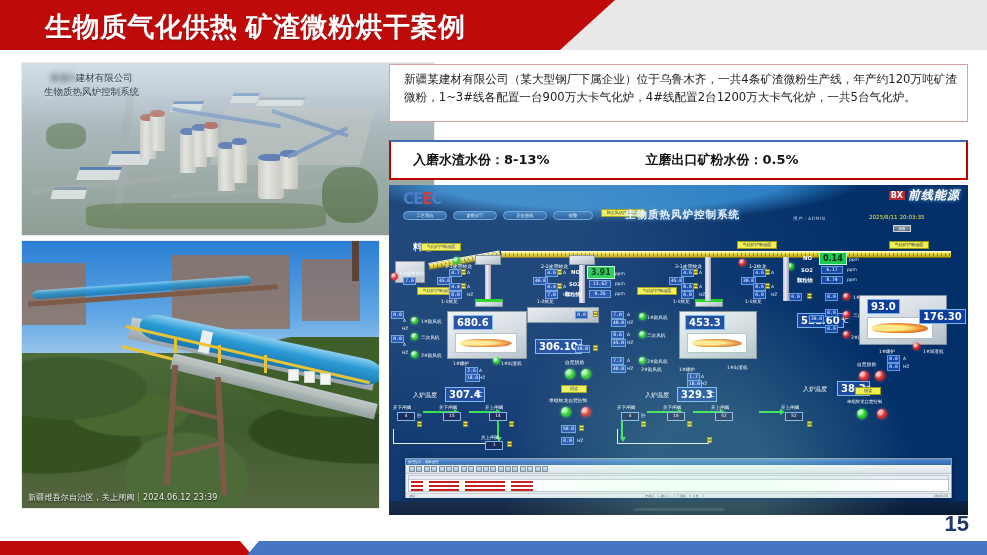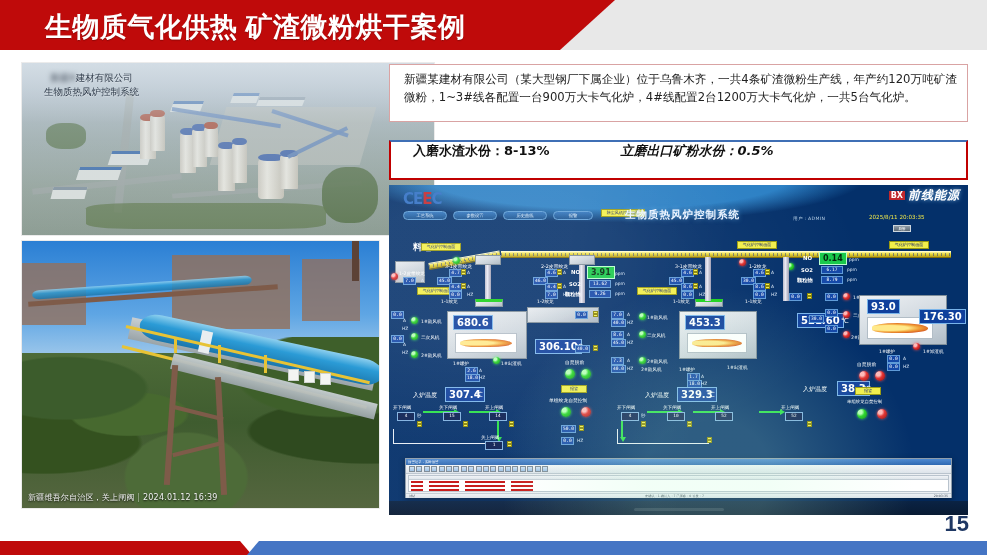--- a/index.html
+++ b/index.html
@@ -123,28 +123,28 @@
     background:#ffffff; border:1.5px solid #d9a3a3;
     padding:6px 10px 4px 14px;
   }
   #callout p {
     font-size:11.6px; line-height:1.52; color:#222;
     font-family:"DejaVu Sans", sans-serif; text-align:justify;
   }
   #stats {
     position:absolute; left:389px; top:140px; width:579px; height:40px;
     border:2.5px solid #c00000; border-top:2.5px solid #3f6fb5;
-    background:#ffffff; display:flex; align-items:flex-start;
+    background:#ffffff; display:flex; align-items:center;
   }
   #stats .cell {
     font-size:13px; font-weight:bold; color:#111;
     font-family:"DejaVu Sans", sans-serif; white-space:nowrap;
   }
   #stats .c1 { margin-left:22px; }
-  #stats .c2 { margin-left:71px;font-style:italic; }
+  #stats .c2 { margin-left:96px; }
 
   
   #scada {
     position:absolute; left:389px; top:185px; width:579px; height:330px;
     background:#04306a; overflow:hidden;
   }
   #scada-glow {
     position:absolute; inset:0; pointer-events:none; z-index:40;
     background:
       radial-gradient(ellipse at 55% 88%, rgba(195,255,215,.22) 0 14%, transparent 46%),
@@ -357,21 +357,21 @@
   <div class="cv-steel" style="left:150px;top:170px;width:52px;height:4px;transform:rotate(14deg);"></div>
   <div class="cv-steel" style="left:150px;top:206px;width:52px;height:4px;transform:rotate(-14deg);"></div>
 
   <div class="cv-sign" style="left:266px;top:128px;width:11px;height:12px;"></div>
   <div class="cv-sign" style="left:282px;top:130px;width:11px;height:12px;"></div>
   <div class="cv-sign" style="left:298px;top:132px;width:11px;height:12px;"></div>
 
   <div class="cv-caption">
     <span>新疆维吾尔自治区，关上闸阀</span>
     <span class="fade">|</span>
-    <span>2024.01.12 16:39</span>
+    <span>2024.06.12 23:39</span>
   </div>
 </div>
 
 <div id="callout">
   <p>新疆某建材有限公司（某大型钢厂下属企业）位于乌鲁木齐，一共4条矿渣微粉生产线，年产约120万吨矿渣微粉，1~3#线各配置一台900万大卡气化炉，4#线配置2台1200万大卡气化炉，一共5台气化炉。</p>
 </div>
 
 <div id="stats">
   <div class="cell c1">入磨水渣水份：8-13%</div>
   <div class="cell c2">立磨出口矿粉水份：0.5%</div>

